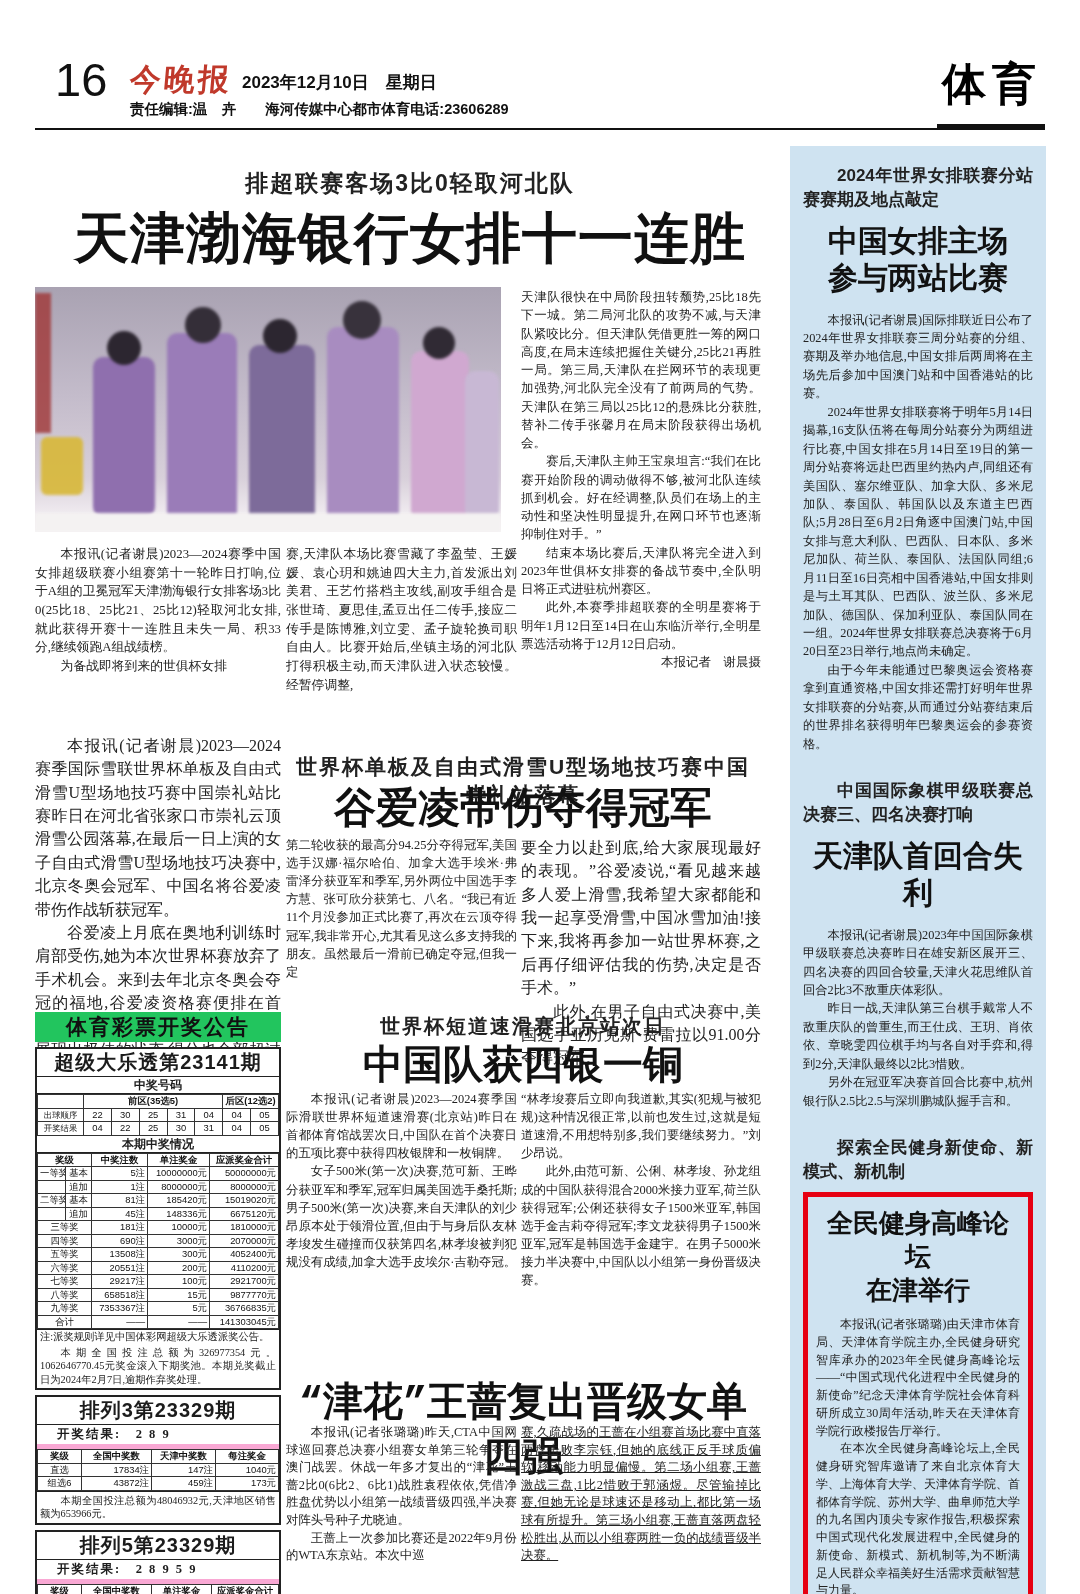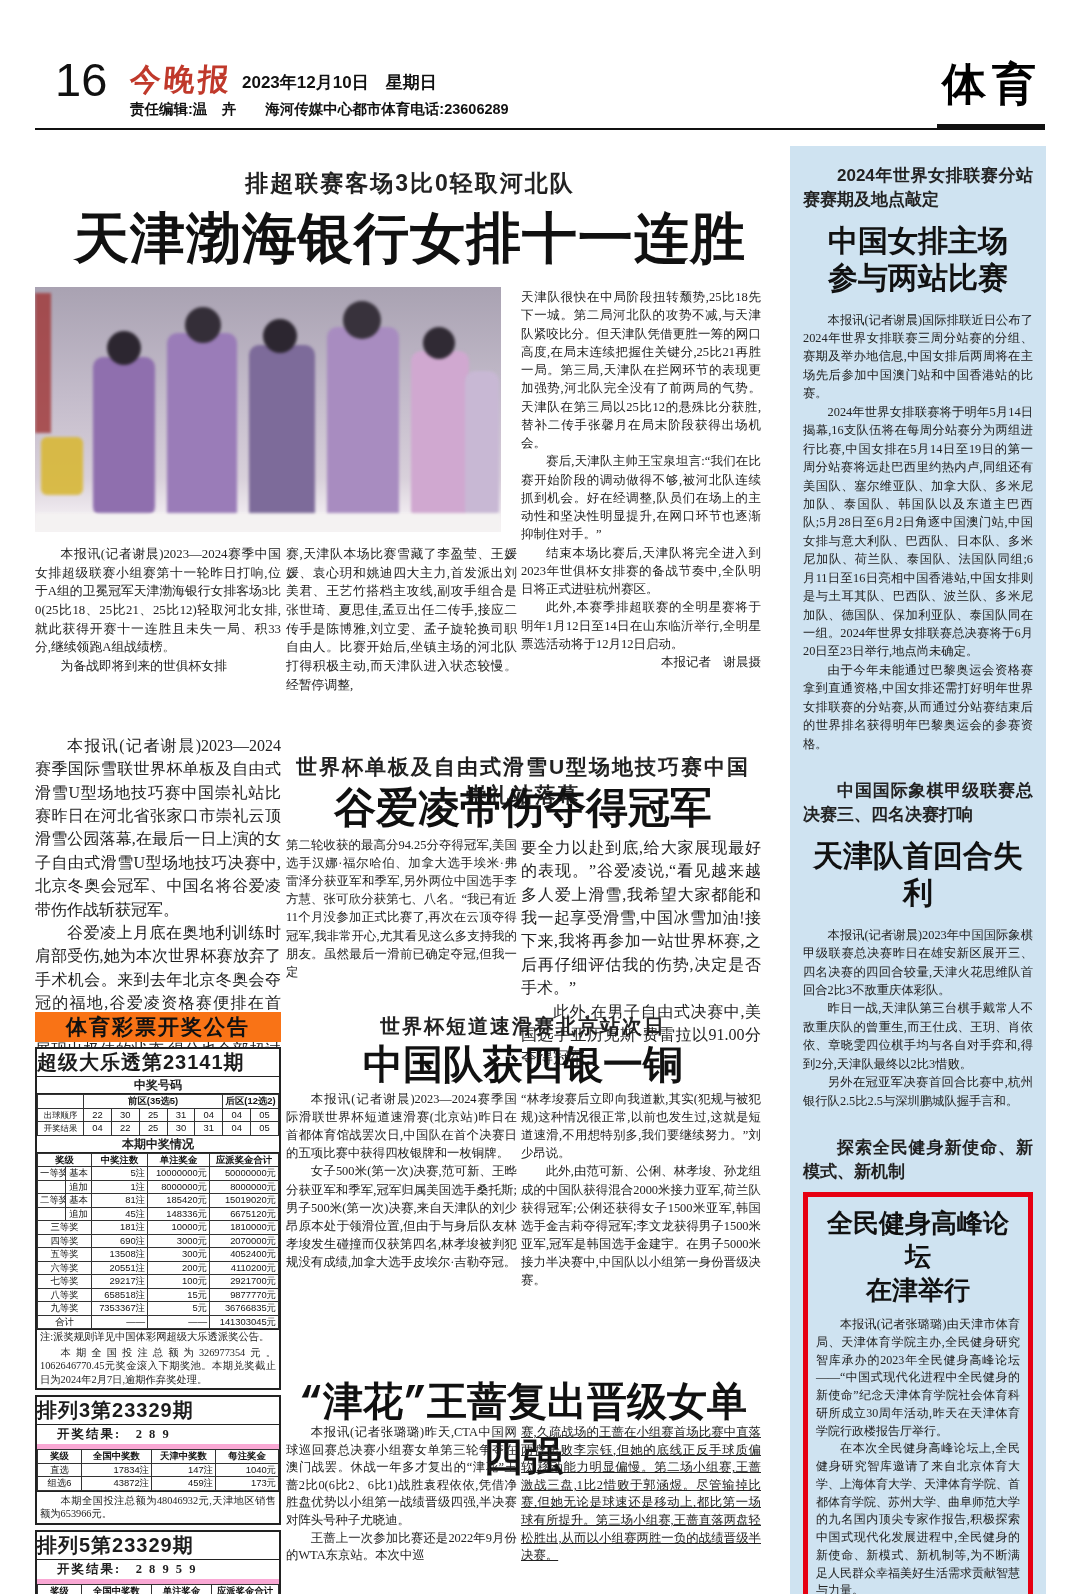--- a/index.html
+++ b/index.html
@@ -55,23 +55,23 @@
   .f5{left:376px;top:64px;width:58px;height:170px;background:#d0a8d0;}
   .f6{left:430px;top:84px;width:34px;height:150px;background:#c8b8d4;}
   .hd1{left:72px;top:44px;width:34px;height:34px;background:#2c2630;border-radius:50%;}
   .hd2{left:150px;top:20px;width:36px;height:36px;background:#342e38;border-radius:50%;}
   .hd3{left:228px;top:32px;width:34px;height:34px;background:#2c2630;border-radius:50%;}
   .hd4{left:308px;top:14px;width:38px;height:38px;background:#38323c;border-radius:50%;}
   .hd5{left:388px;top:40px;width:32px;height:32px;background:#302a34;border-radius:50%;}
   .ph-floor{left:0;top:226px;width:466px;height:19px;background:#f4f2f2;filter:none;}
   
   .lottery{position:absolute;left:35px;top:1012px;width:246px;}
-  .lot-title{background:#f97316;font:bold 21px/30px "Liberation Sans",sans-serif;text-align:center;color:#111;letter-spacing:2px;}
+  .lot-title{background:#22c55e;font:bold 21px/30px "Liberation Sans",sans-serif;text-align:center;color:#111;letter-spacing:2px;}
   .lot-box{border:2px solid #222;margin-top:5px;background:#fff;}
-  .lot-box-title{font:bold 20px/27px "Liberation Sans",sans-serif;text-align:left;border-bottom:1px solid #222;letter-spacing:1px;}
+  .lot-box-title{font:bold 20px/27px "Liberation Sans",sans-serif;text-align:center;border-bottom:1px solid #222;letter-spacing:1px;}
   .lot-sub{font:bold 12px/16px "Liberation Serif",serif;text-align:center;border-bottom:1px solid #222;}
   .lottery table{width:100%;border-collapse:collapse;table-layout:fixed;}
   .lottery td{border:1px solid #333;font:9.4px/12.5px "Liberation Sans",sans-serif;padding:0 2px;
               overflow:hidden;white-space:nowrap;color:#111;}
   .numtab td{text-align:center;}
   .numtab td:first-child{font-size:8.4px;}
   .prize td{text-align:right;}
   .prize td.c{text-align:center;}
   .prize tr.hd td{text-align:center;font-weight:bold;}
   .lot-note{font:10.3px/13.5px "Liberation Serif",serif;padding:2px 3px;text-align:justify;border-top:1px solid #222;}

